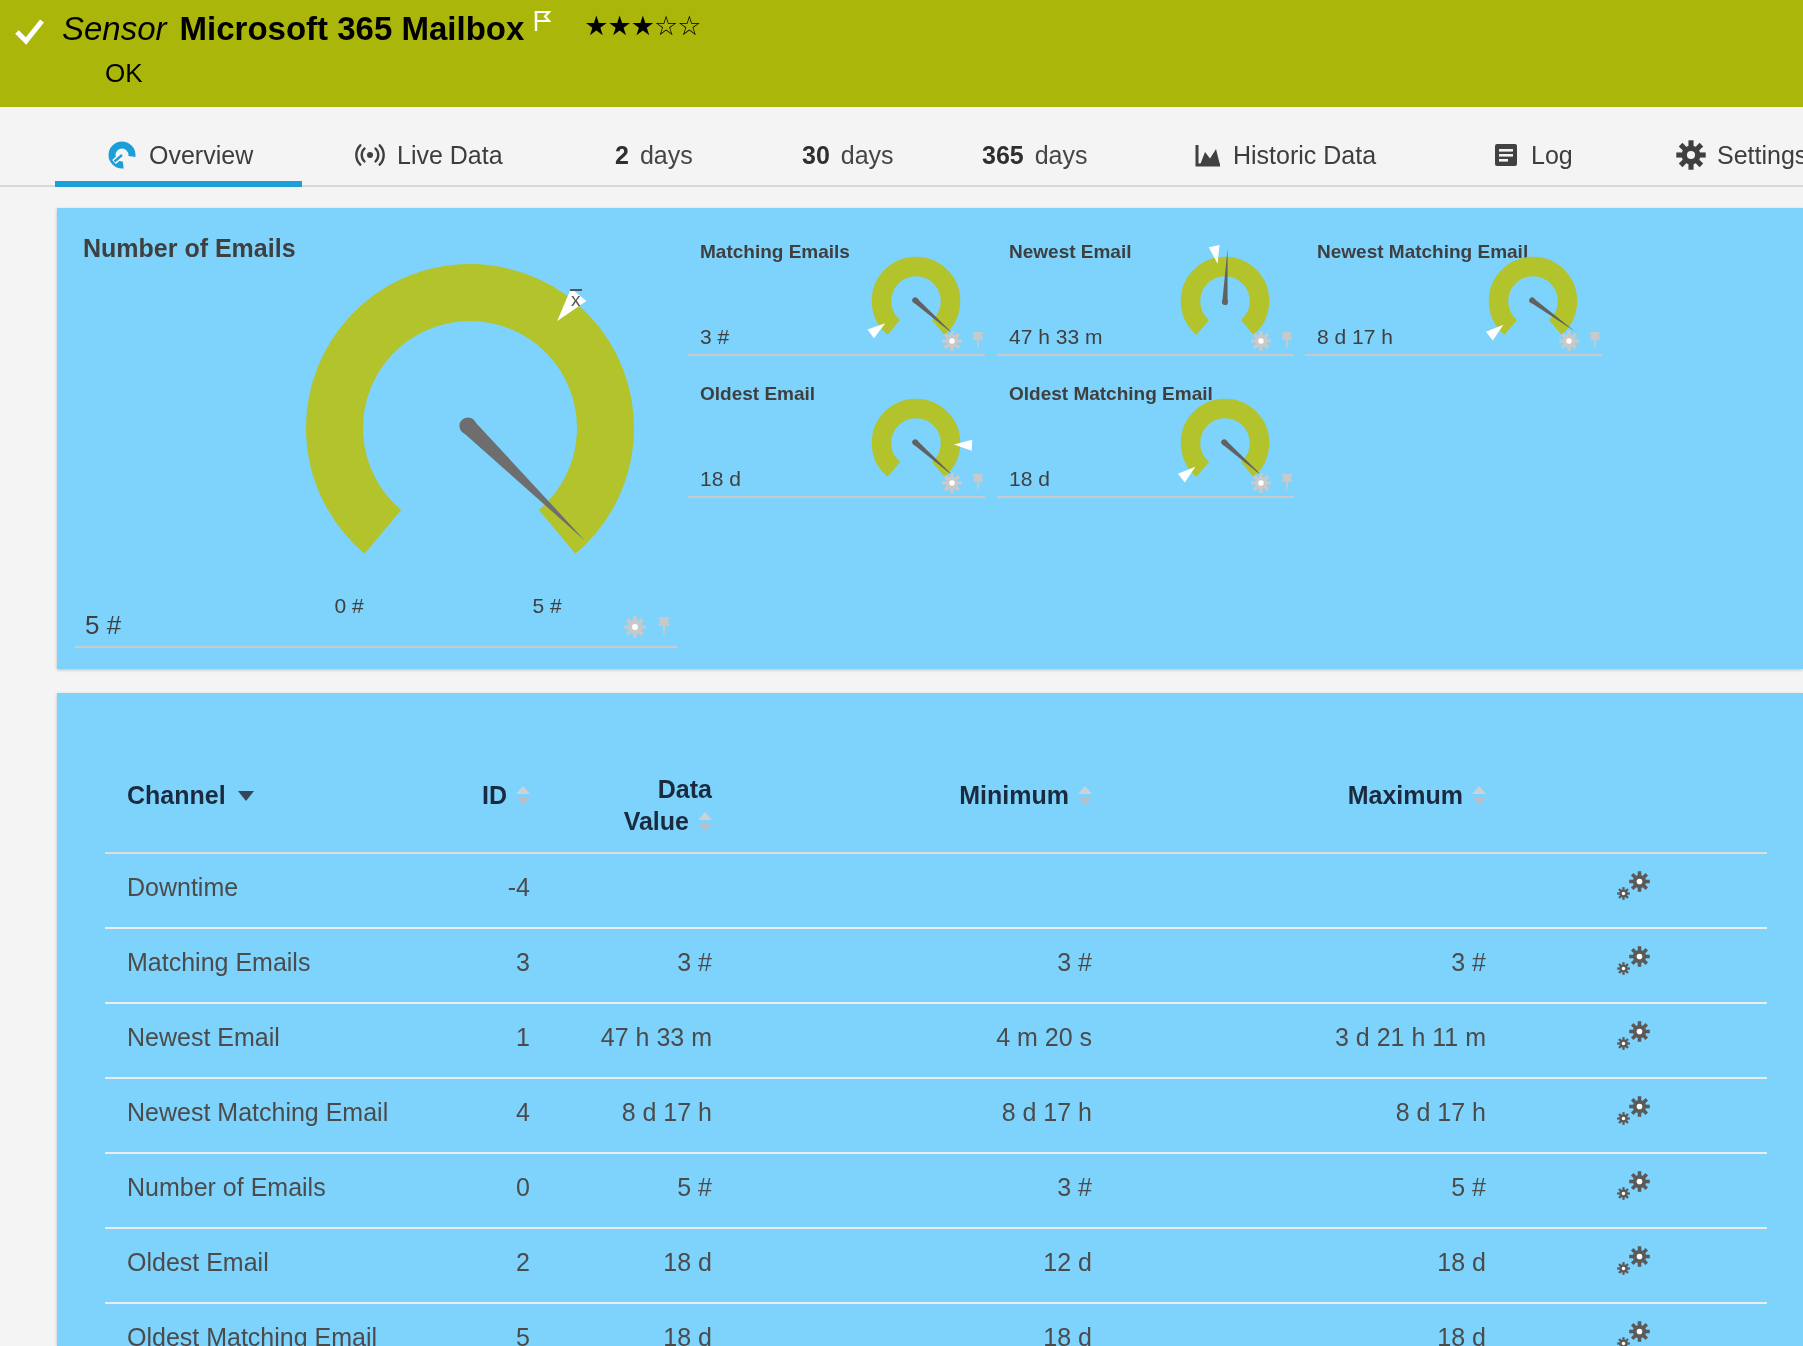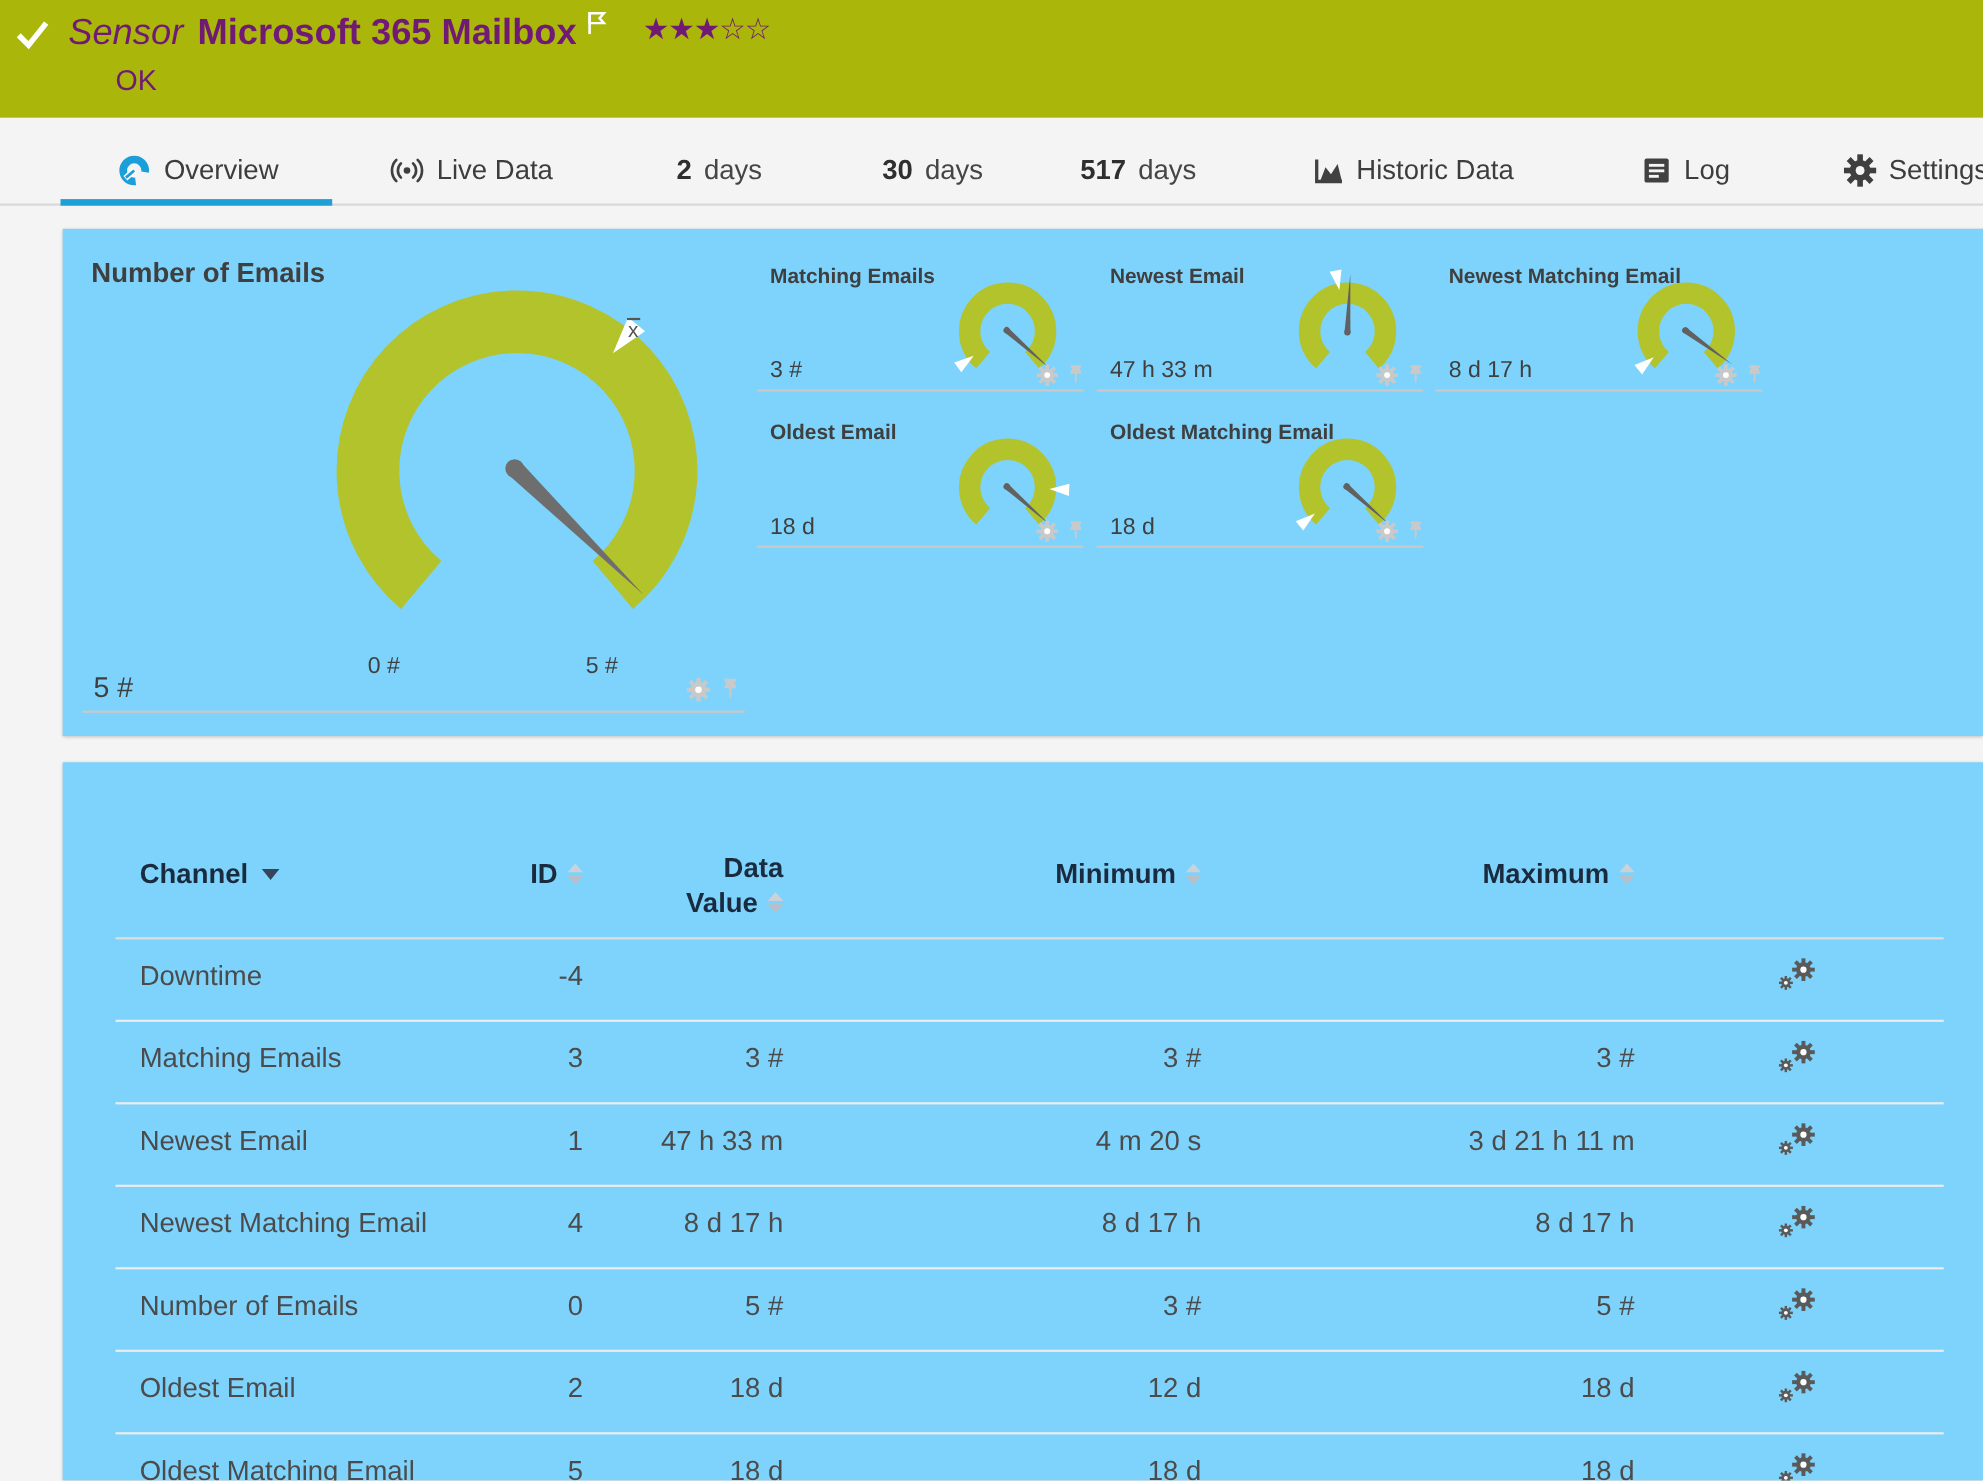--- a/index.html
+++ b/index.html
@@ -1,21 +1,21 @@
 <!DOCTYPE html>
 <html><head>
 <meta charset="utf-8">
 <style>
   * { margin:0; padding:0; box-sizing:border-box; }
   html,body { width:1803px; height:1346px; }
   body { font-family:"Liberation Sans", sans-serif; background:#f4f4f4; position:relative; overflow:hidden; }
   svg { overflow:visible; }
 
   
-  .topbar { position:absolute; left:0; top:0; width:1803px; height:107px; background:#aab70a; color:#701a75; }
+  .topbar { position:absolute; left:0; top:0; width:1803px; height:107px; background:#aab70a; color:#000000; }
   .check-icon { position:absolute; left:13px; top:14px; }
   .title-row { position:absolute; left:62px; top:9px; display:flex; align-items:flex-start; }
   .sensor-word { font-style:italic; font-size:33px; font-weight:400; line-height:40px; }
   .sensor-name { font-weight:700; font-size:33px; line-height:40px; margin-left:13px; }
   .flag-icon { margin-left:8px; margin-top:0px; }
   .stars { margin-left:30px; font-size:27px; letter-spacing:-1px; line-height:34px; white-space:nowrap; }
   .status-ok { position:absolute; left:105px; top:58px; font-size:26px; }
 
   
   .tabbar { position:absolute; left:0; top:107px; width:1792px; height:81px; }
@@ -139,21 +139,21 @@
     <span class="num">2</span>
     <span class="word">days</span>
   </div>
 
   <div class="tab" style="left:802px">
     <span class="num">30</span>
     <span class="word">days</span>
   </div>
 
   <div class="tab" style="left:982px">
-    <span class="num">517</span>
+    <span class="num">365</span>
     <span class="word">days</span>
   </div>
 
   <div class="tab" style="left:1192px">
     <svg width="30" height="30" viewBox="0 0 30 30">
       <path d="M5 5 V25 H28" stroke="#414141" stroke-width="3" fill="none"></path>
       <polygon points="8,25 13,12 18,18.5 24,9 28,25" fill="#414141"></polygon>
     </svg>
     <span>Historic Data</span>
   </div>

